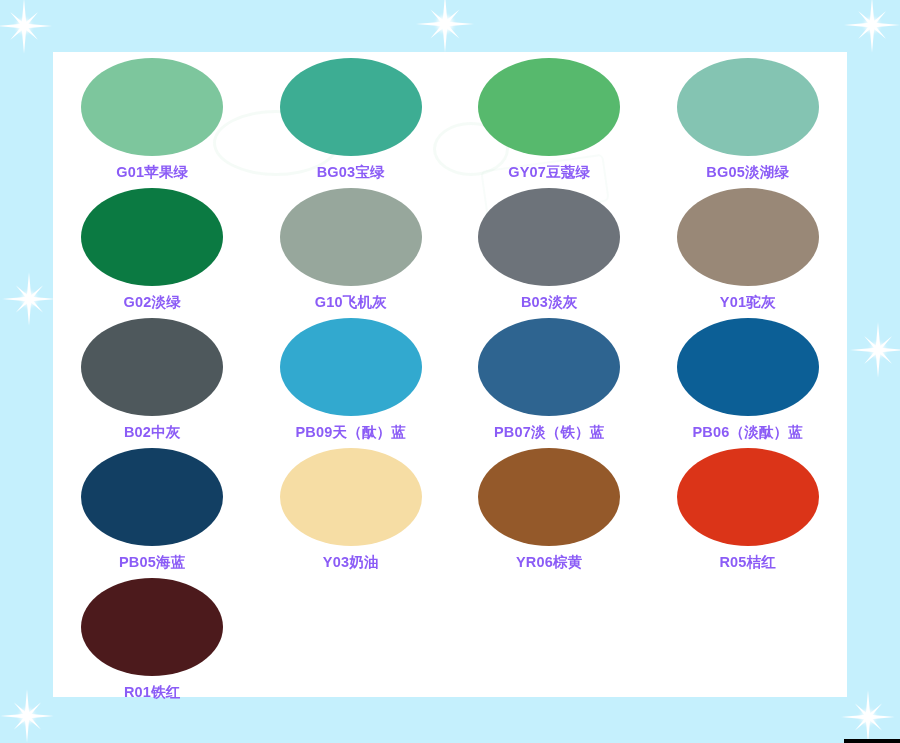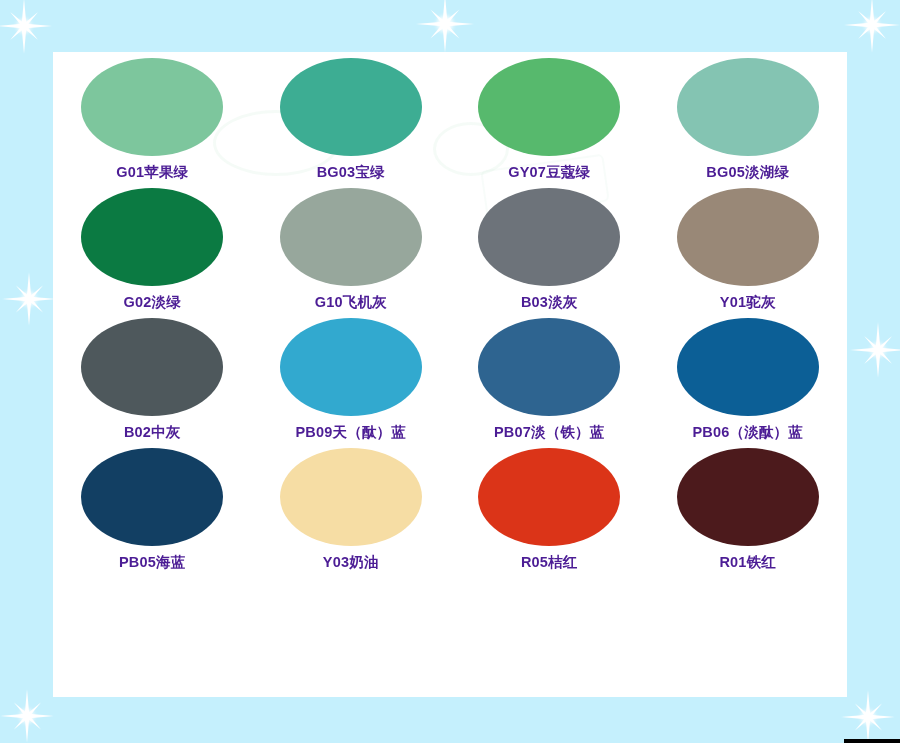--- a/index.html
+++ b/index.html
@@ -110,21 +110,21 @@
   .chip {
     width: 142px;
     height: 98px;
     border-radius: 50%;
   }
 
   .chip-label {
     margin-top: 7px;
     font-size: 14.5px;
     font-weight: bold;
-    color: #4c1d95;
+    color: #8b5cf6;
     white-space: nowrap;
     letter-spacing: 0.2px;
   }
 
   
   .ghost {
     position: absolute;
     pointer-events: none;
     border-radius: 50%;
     opacity: 0.1;
@@ -277,20 +277,24 @@
         </div>
         <div class="swatch-cell">
           <div class="chip" style="background: rgb(18, 63, 99);"></div>
           <div class="chip-label">PB05海蓝</div>
         </div>
         <div class="swatch-cell">
           <div class="chip" style="background: rgb(246, 221, 164);"></div>
           <div class="chip-label">Y03奶油</div>
         </div>
         <div class="swatch-cell">
+          <div class="chip" style="background: rgb(148, 89, 42);"></div>
+          <div class="chip-label">YR06棕黄</div>
+        </div>
+        <div class="swatch-cell">
           <div class="chip" style="background: rgb(219, 52, 24);"></div>
           <div class="chip-label">R05桔红</div>
         </div>
         <div class="swatch-cell">
           <div class="chip" style="background: rgb(76, 26, 28);"></div>
           <div class="chip-label">R01铁红</div>
         </div>
       </div>
   </div>
 

